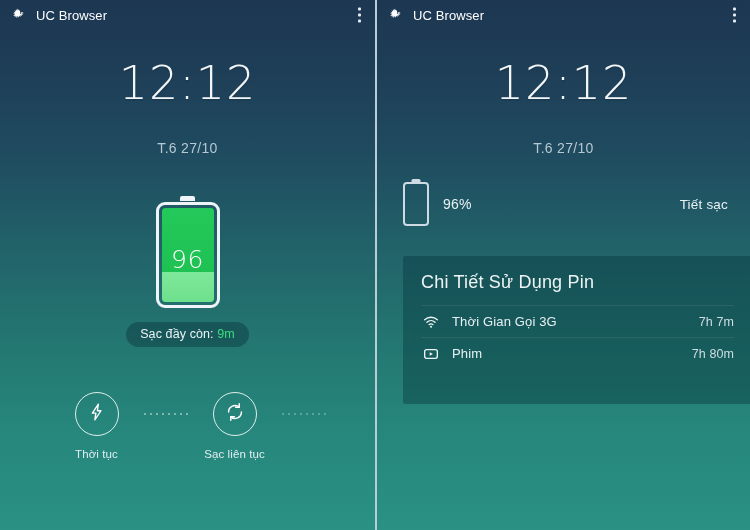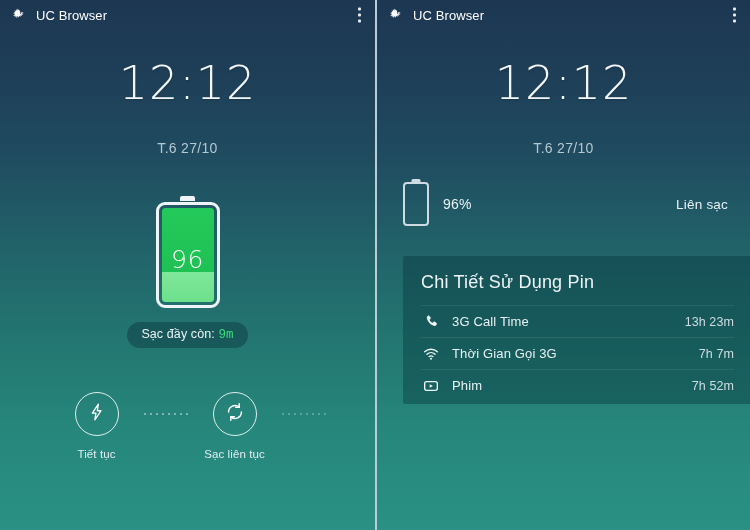--- a/index.html
+++ b/index.html
@@ -132,21 +132,21 @@
   .chip {
     margin-top:14px;
     background:rgba(10,54,62,.45);
     border-radius:13px;
     padding:5px 14px 6px;
     font-size:12.5px;
     color:#ecf3f5;
     letter-spacing:.1px;
     white-space:nowrap;
   }
-  .chip .val { color:#3ddb7a;font-family:Liberation Mono, monospace; }
+  .chip .val { color:#3ddb7a; }
 
   
   .modes {
     position:absolute; left:0; right:0; top:392px;
     display:flex; justify-content:center;
     align-items:flex-start;
   }
   .mode {
     width:94px;
     display:flex; flex-direction:column; align-items:center;
@@ -303,21 +303,21 @@
     <div class="modes">
 
       <div class="mode">
         <div class="mode-circle">
           <span>
             <svg width="20" height="20" viewBox="0 0 24 24">
               <path d="M13.6 2.5 6.4 13.3h4.3l-1.3 8.2 7.4-11h-4.4z" fill="none" stroke="#ffffff" stroke-width="1.6" stroke-linejoin="round" stroke-linecap="round"></path>
             </svg>
           </span>
         </div>
-        <span class="mode-label">Tiết tục</span>
+        <span class="mode-label">Thời tục</span>
       </div>
 
       <div class="dots">
         <i></i>
           <i></i>
           <i></i>
           <i></i>
           <i></i>
           <i></i>
           <i></i>
@@ -371,35 +371,26 @@
     </div>
 
     <div class="clock">12:12</div>
     <div class="date">T.6 27/10</div>
 
     <div class="battrow">
       <span class="smallbatt">
         <span class="smallbatt-fill"></span>
       </span>
       <span class="battrow-pct">96%</span>
-      <span class="battrow-state">Liên sạc</span>
+      <span class="battrow-state">Tiết sạc</span>
     </div>
 
     <div class="card">
       <div class="card-title">Chi Tiết Sử Dụng Pin</div>
 
-      <div class="card-row">
-        <span class="row-icon">
-          <svg width="15" height="15" viewBox="0 0 24 24">
-            <path fill="#f0f6f7" d="M6.6 2.6c.7-.4 1.5-.2 2 .4l2 2.6c.4.6.4 1.4-.1 1.9l-1.2 1.2c-.3.3-.4.8-.2 1.2.9 1.7 2.3 3.1 4 4 .4.2.9.1 1.2-.2l1.2-1.2c.5-.5 1.3-.5 1.9-.1l2.6 2c.6.5.8 1.3.4 2l-1 1.7c-.5.9-1.5 1.3-2.5 1.1C11.2 18.1 5.9 12.8 4.4 6.1c-.2-1 .2-2 1.1-2.5z"></path>
-          </svg>
-        </span>
-        <span class="row-label">3G Call Time</span>
-        <span class="row-value">13h 23m</span>
-      </div>
 
       <div class="card-row">
         <span class="row-icon">
           <svg width="16" height="16" viewBox="0 0 24 24">
             <path d="M2.5 8.6a14 14 0 0 1 19 0" fill="none" stroke="#f0f6f7" stroke-width="2" stroke-linecap="round"></path>
             <path d="M5.9 12.3a9.2 9.2 0 0 1 12.2 0" fill="none" stroke="#f0f6f7" stroke-width="2" stroke-linecap="round"></path>
             <path d="M9.2 15.9a4.5 4.5 0 0 1 5.6 0" fill="none" stroke="#f0f6f7" stroke-width="2" stroke-linecap="round"></path>
             <circle cx="12" cy="19.3" r="1.5" fill="#f0f6f7"></circle>
           </svg>
         </span>
@@ -408,18 +399,18 @@
       </div>
 
       <div class="card-row">
         <span class="row-icon">
           <svg width="16" height="16" viewBox="0 0 24 24">
             <rect x="2.5" y="5.5" width="19" height="13" rx="3" ry="3" fill="none" stroke="#f0f6f7" stroke-width="2"></rect>
             <path d="M10 9.2v5.6l5-2.8z" fill="#f0f6f7"></path>
           </svg>
         </span>
         <span class="row-label">Phim</span>
-        <span class="row-value">7h 52m</span>
+        <span class="row-value">7h 80m</span>
       </div>
     </div>
   </div>
 
 </div>
 
 </body></html>

